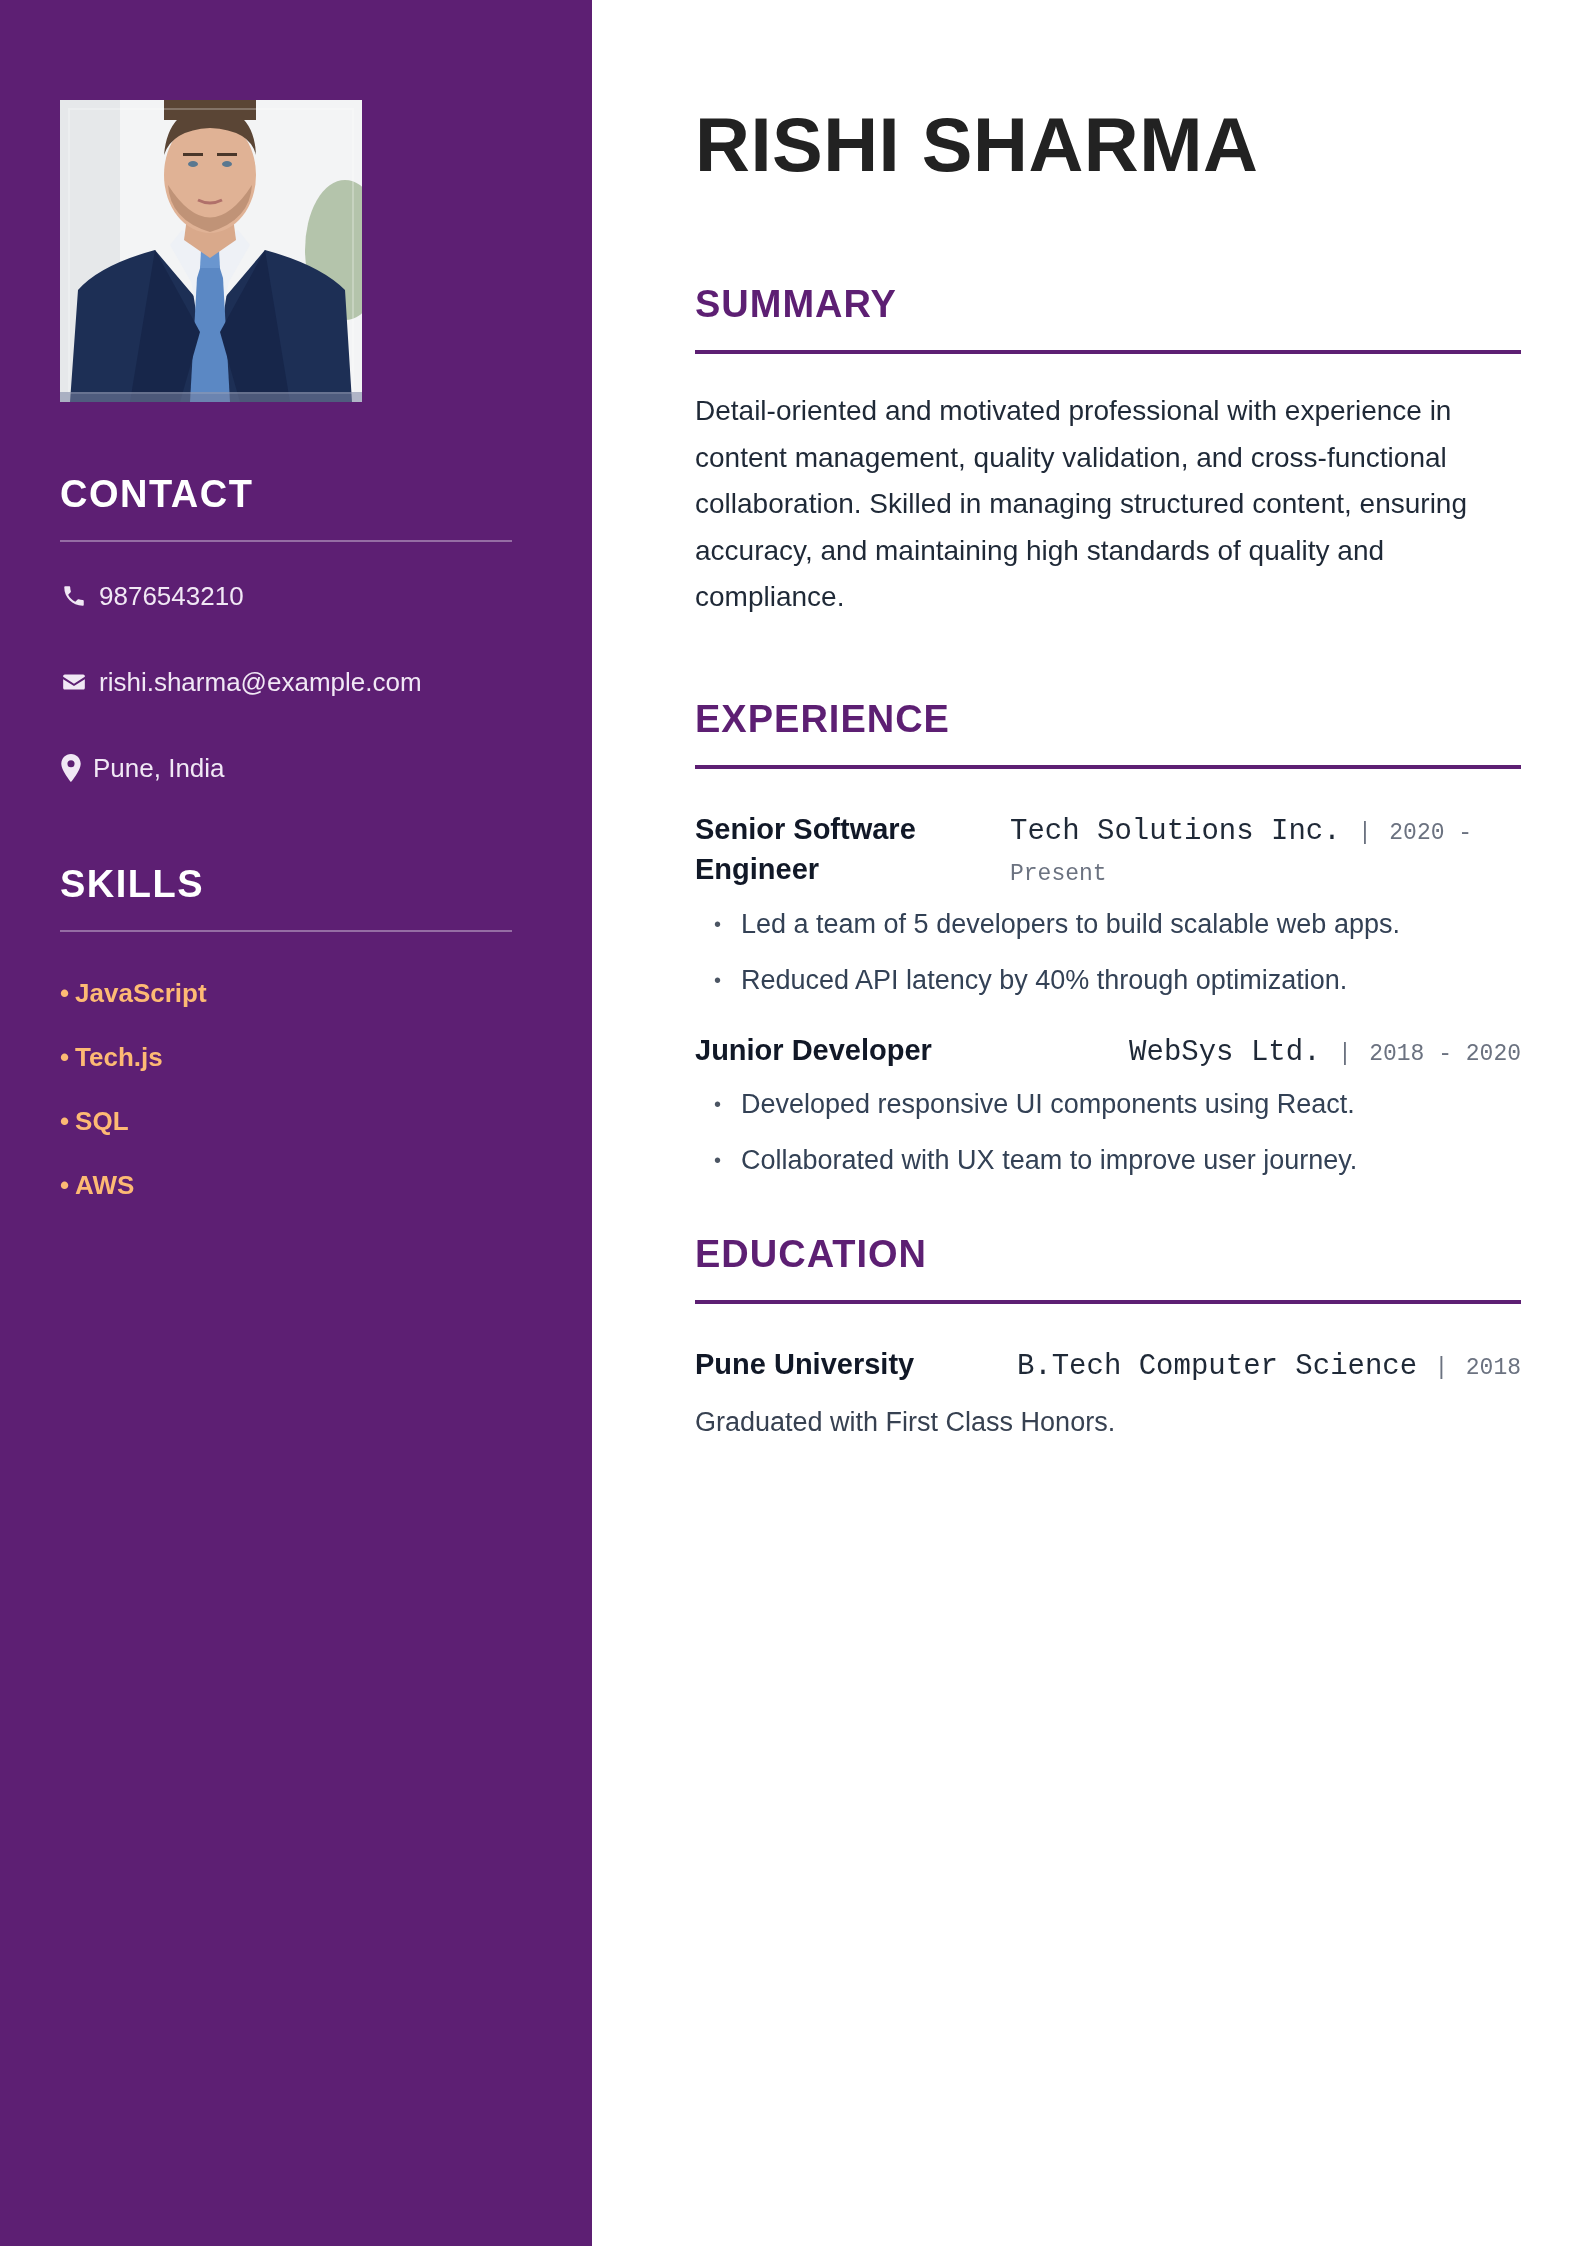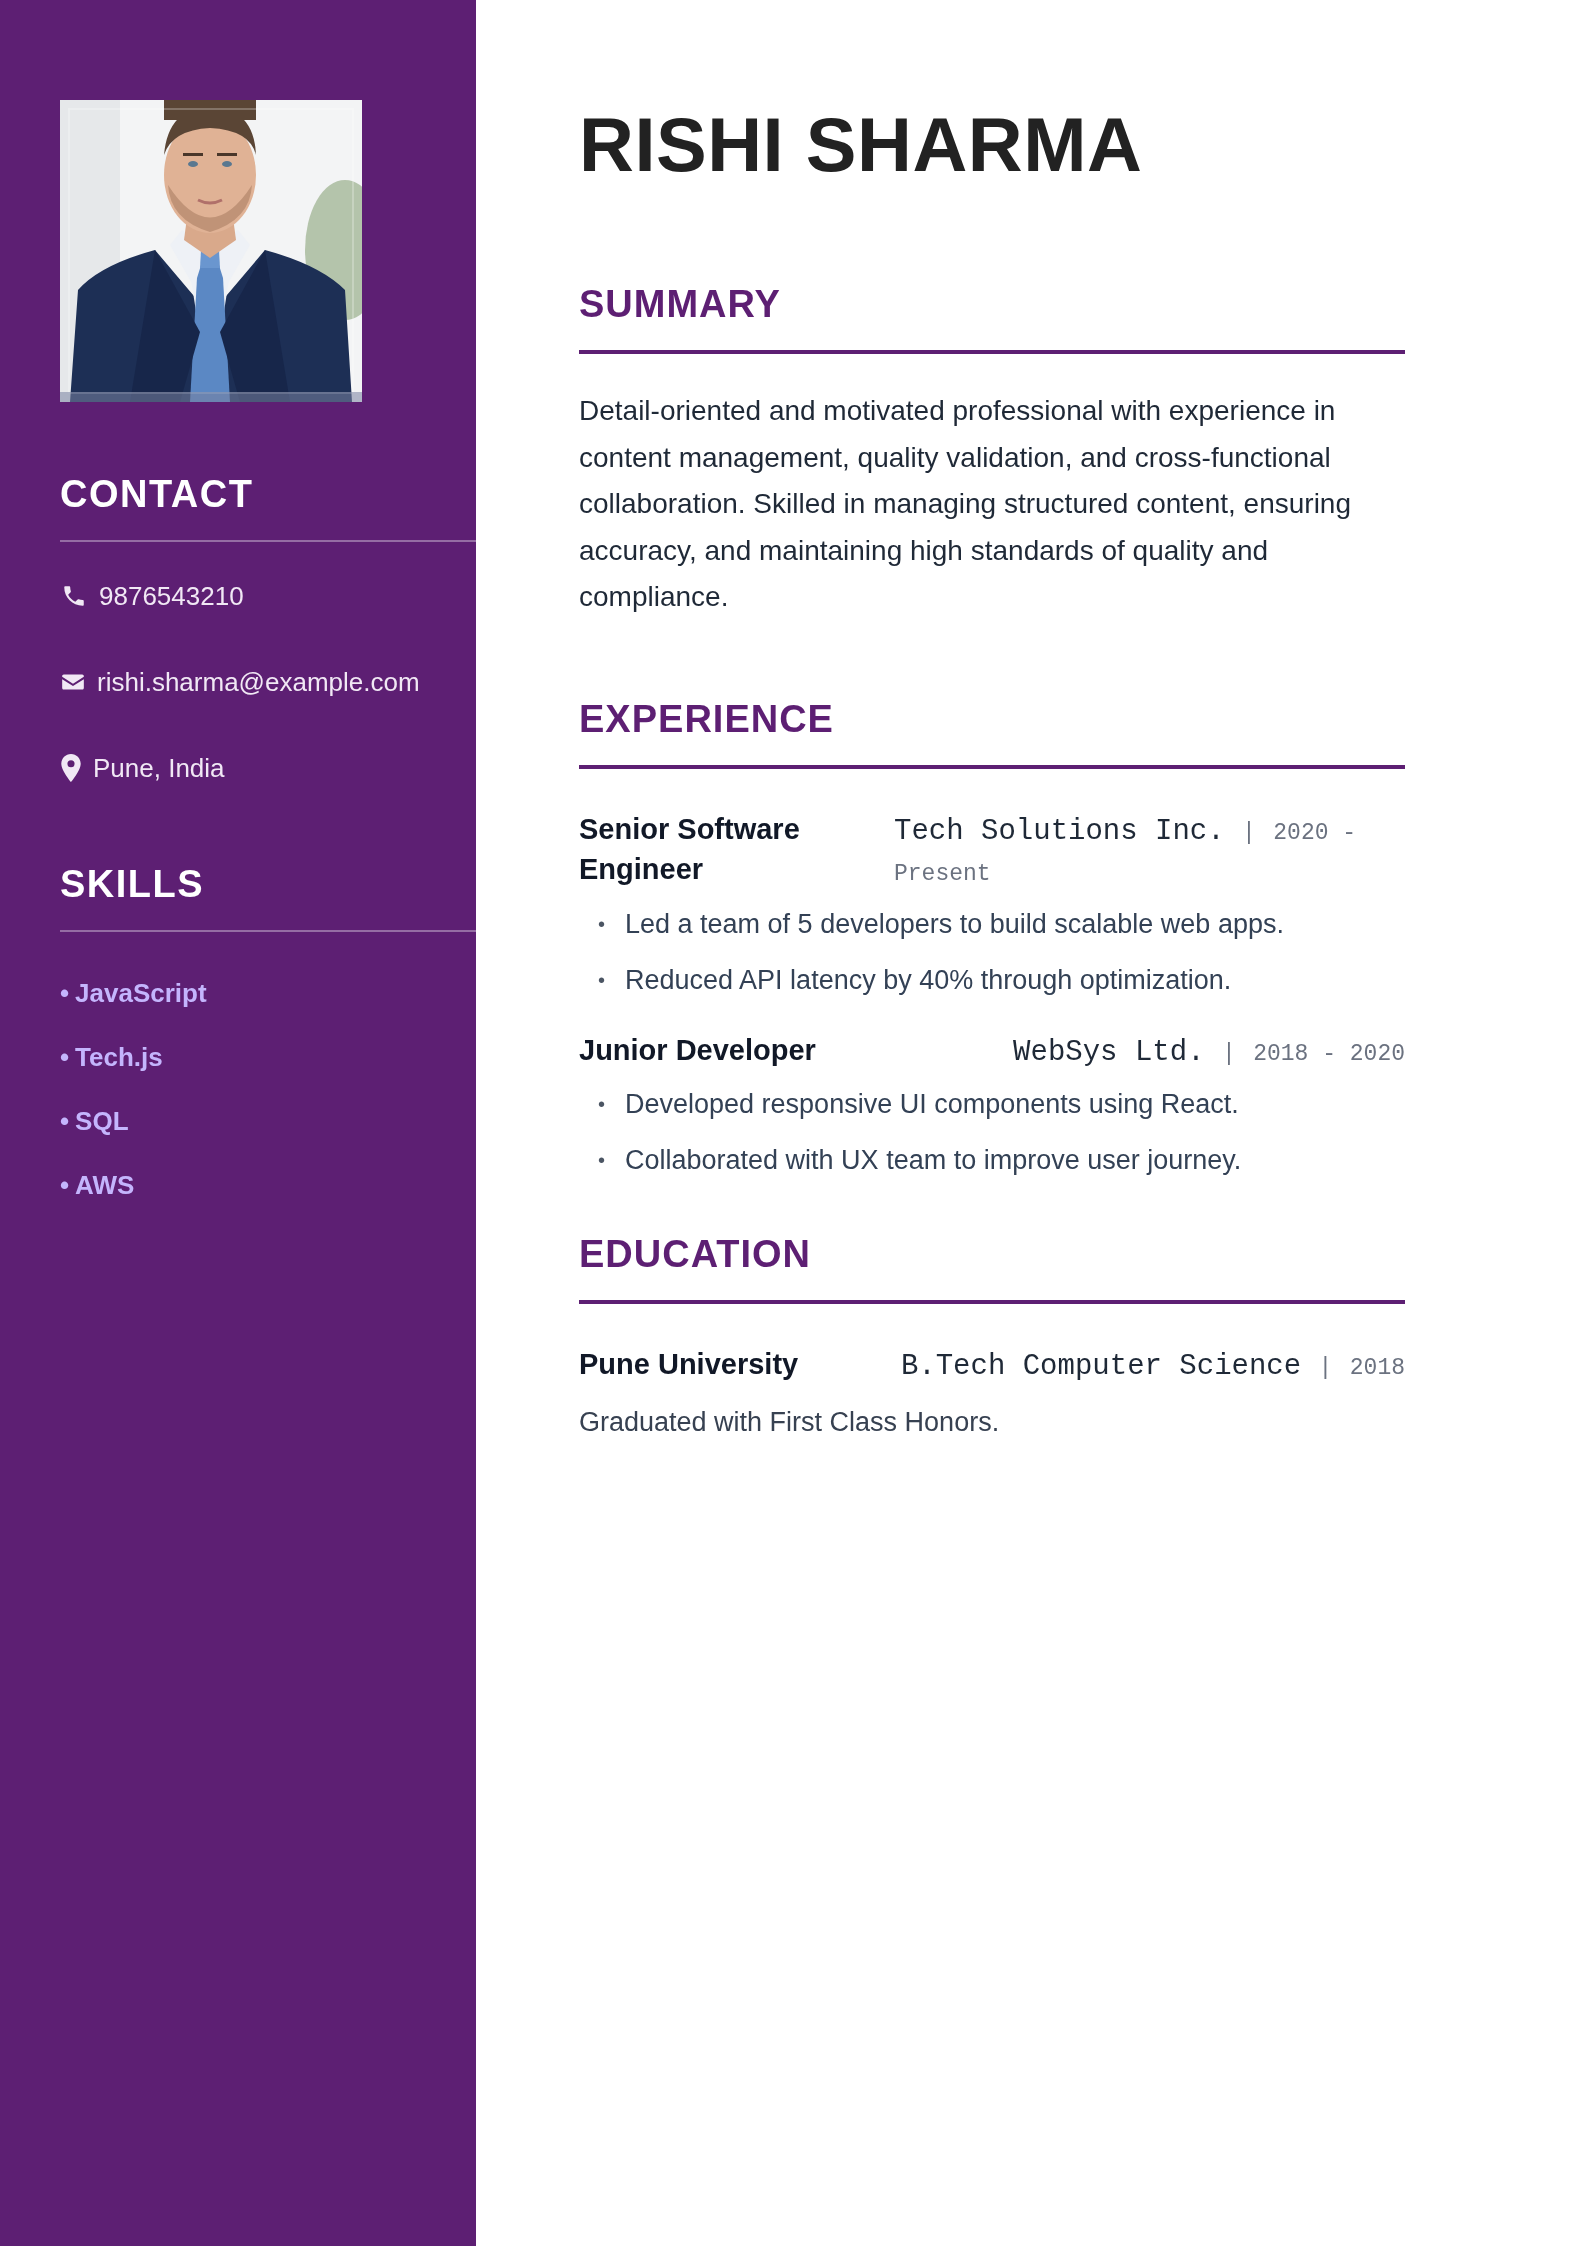--- a/index.html
+++ b/index.html
@@ -12,21 +12,21 @@
       overflow: hidden;
     }
     .page {
       position: relative;
       width: 1588px;
       height: 2246px;
       display: flex;
     }
     
     .sidebar {
-      width: 476px;
+      width: 592px;
       height: 2246px;
       background: #5d1f73;
       color: #ffffff;
       box-sizing: border-box;
       padding: 100px 60px 0 60px;
       flex-shrink: 0;
     }
     .photo {
       width: 302px;
       height: 302px;
@@ -69,21 +69,21 @@
     }
     .contact-item .icon svg { width: 26px; height: 26px; }
     .contact-item.loc .icon { width: 22px; margin-right: 11px; }
     .skills-section { margin-top: 74px; }
     .skills-list { list-style: none; margin: 44px 0 0 0; padding: 0; }
     .skills-list li {
       font-size: 26px;
       font-weight: 700;
       line-height: 34px;
       margin-bottom: 30px;
-      color: #c4b5fd;
+      color: #fdba74;
     }
     .skills-list li .bullet { margin-right: 6px; }
 
     
     .main {
       flex: 1;
       box-sizing: border-box;
       padding: 100px 6px 0 103px;
       color: #1f2937;
     }

